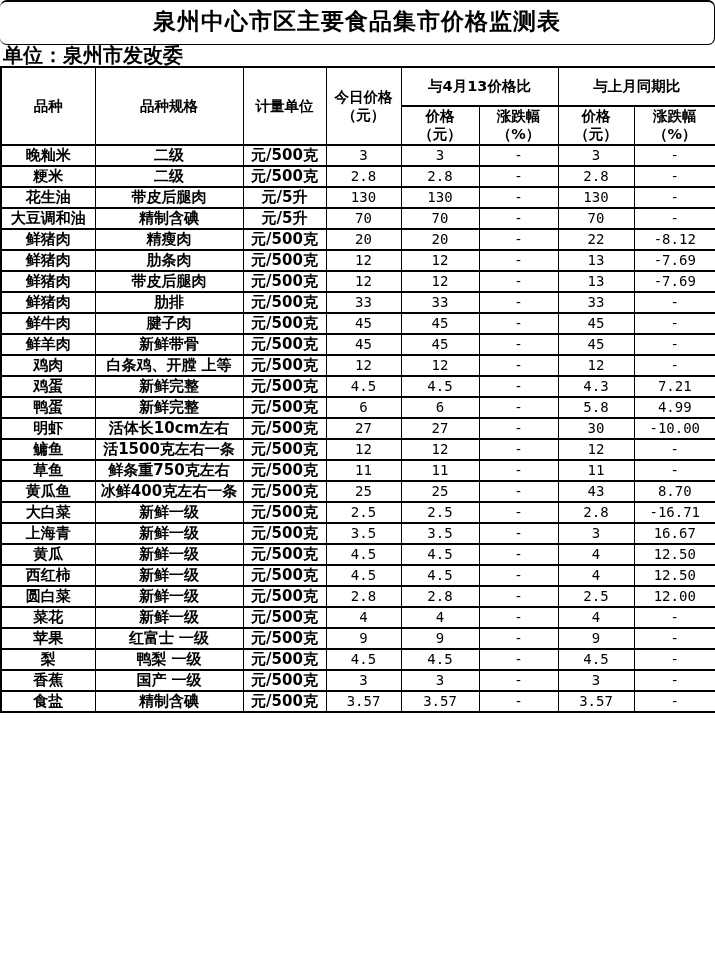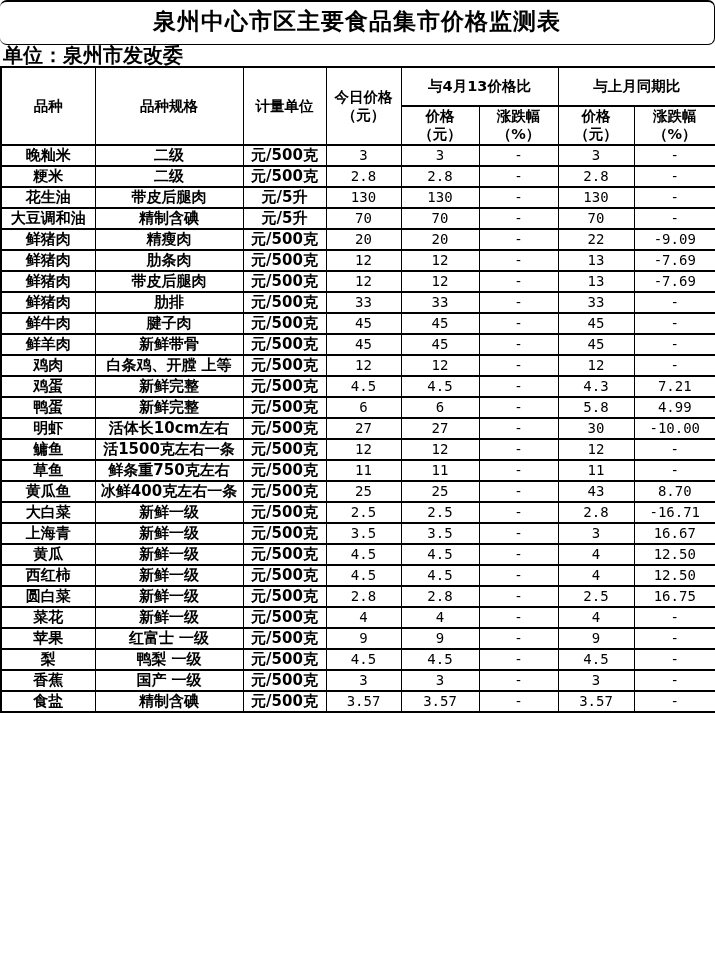--- a/index.html
+++ b/index.html
@@ -157,21 +157,21 @@
           <td class="num">-</td>
         </tr>
         <tr>
           <td>鲜猪肉</td>
           <td>精瘦肉</td>
           <td>元/500克</td>
           <td class="num">20</td>
           <td class="num">20</td>
           <td class="num">-</td>
           <td class="num">22</td>
-          <td class="num">-9.09</td>
+          <td class="num">-8.12</td>
         </tr>
         <tr>
           <td>鲜猪肉</td>
           <td>肋条肉</td>
           <td>元/500克</td>
           <td class="num">12</td>
           <td class="num">12</td>
           <td class="num">-</td>
           <td class="num">13</td>
           <td class="num">-7.69</td>
@@ -327,21 +327,21 @@
           <td class="num">12.50</td>
         </tr>
         <tr>
           <td>圆白菜</td>
           <td>新鲜一级</td>
           <td>元/500克</td>
           <td class="num">2.8</td>
           <td class="num">2.8</td>
           <td class="num">-</td>
           <td class="num">2.5</td>
-          <td class="num">16.75</td>
+          <td class="num">12.00</td>
         </tr>
         <tr>
           <td>菜花</td>
           <td>新鲜一级</td>
           <td>元/500克</td>
           <td class="num">4</td>
           <td class="num">4</td>
           <td class="num">-</td>
           <td class="num">4</td>
           <td class="num">-</td>

